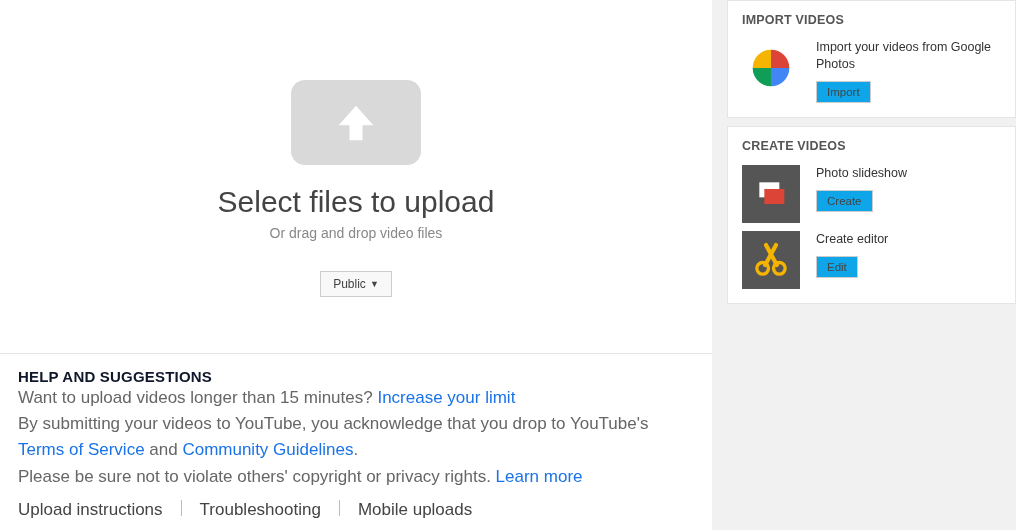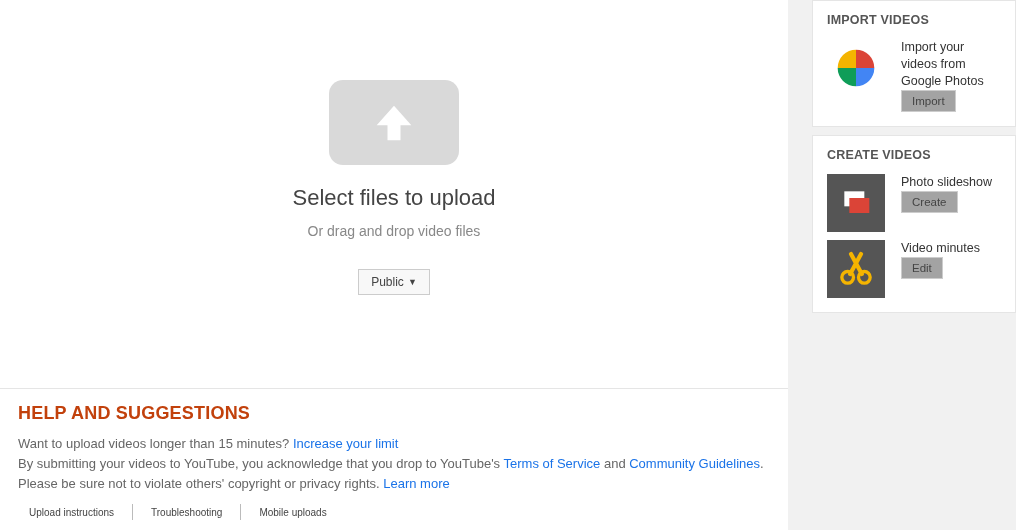--- a/index.html
+++ b/index.html
@@ -23,57 +23,58 @@
     padding-top: 80px;
   }
   .upload-icon-wrap {
     width: 130px; height: 85px;
     background: #d9d9d9;
     border-radius: 14px;
     display: flex; align-items: center; justify-content: center;
     margin-bottom: 20px;
   }
   .upload-icon-wrap svg { width: 52px; height: 52px; }
-  .upload-title { font-size: 22px; color: #444; font-weight: 400; margin-bottom: 12px; }
+  .upload-title { font-size: 30px; color: #444; font-weight: 400; margin-bottom: 6px; }
   .upload-sub { font-size: 14px; color: #888; margin-bottom: 30px; text-align: center; }
   .privacy-btn {
     background: #f8f8f8;
     border: 1px solid #ccc;
     padding: 5px 12px;
     font-size: 12px;
     color: #444;
     cursor: pointer;
     display: inline-flex; align-items: center; gap: 4px;
   }
   .privacy-btn .caret { font-size: 9px; color: #444; }
   .help-panel {
     background: #fff;
     border-top: 1px solid #e5e5e5;
     padding: 14px 18px 10px;
   }
-  .help-title { font-size: 18px; font-weight: bold; color: #c2410c; letter-spacing: .2px; margin-bottom: 10px; }
-  .help-body { font-size: 13px; color: #666; line-height: 1.55; }
+  .help-title { font-size: 15px; font-weight: bold; color: #0f172a; letter-spacing: .2px; }
+  .help-body { font-size: 17px; color: #666; line-height: 1.55; }
   .help-body a { color: #1a73e8; text-decoration: none; cursor: pointer; }
-  .help-links { margin-top: 10px; display: flex; align-items: center; font-size: 10px; color: #444; margin-left: 11px; }
+  .help-links { margin-top: 10px; display: flex; align-items: flex-start; font-size: 17px; color: #444; }
   .help-links span { cursor: pointer; }
   .help-links .div { width: 1px; height: 16px; background: #bbb; margin: 0 18px; }
-  .sidebar { width: 228px; display: flex; flex-direction: column; gap: 8px; padding-left: 24px; }
+  .sidebar { width: 304px; display: flex; flex-direction: column; gap: 8px; padding-left: 15px; }
   .card {
     background: #fff;
     border: 1px solid #e5e5e5;
     padding: 12px 14px 14px;
     position: relative;
   }
   .card-title { font-size: 12.5px; font-weight: bold; color: #555; letter-spacing: .2px; margin-bottom: 12px; }
   .card-row { display: flex; gap: 16px; align-items: flex-start; margin-bottom: 8px; }
   .card-row:last-child { margin-bottom: 0; }
   .card-icon { width: 58px; height: 58px; flex-shrink: 0; display: flex; align-items: center; justify-content: center; }
   .card-row-body { flex: 1; font-size: 12.5px; color: #333; line-height: 1.35; }
   .small-btn {
-    background: #a3a3a3;
+    margin-top: 8px;
+    background: #0ea5e9;
     border: 1px solid #ccc;
     padding: 4px 10px;
     font-size: 11.5px;
     color: #444;
     cursor: pointer;
     display: inline-block;
   }
   .live-icon { position: relative; width: 58px; height: 58px; }
   .live-center {
     position: absolute; left: 50%; top: 50%; width: 12px; height: 12px;
@@ -173,19 +174,19 @@
       </div>
       <div class="card-row">
         <div class="card-icon gray-tile">
           <svg viewBox="0 0 48 48" width="40" height="40">
             <circle cx="14" cy="34" r="7" fill="none" stroke="#F4B400" stroke-width="4"></circle>
             <circle cx="34" cy="34" r="7" fill="none" stroke="#F4B400" stroke-width="4"></circle>
             <path d="M17 30 L30 6 M31 30 L18 6" stroke="#F4B400" stroke-width="5" fill="none" stroke-linecap="round"></path>
           </svg>
         </div>
         <div class="card-row-body">
-          <div>Video minutes</div>
+          <div>Create editor</div>
           <button class="small-btn">Edit</button>
         </div>
       </div>
     </div>
   </div>
 </div>
 
 </body></html>

